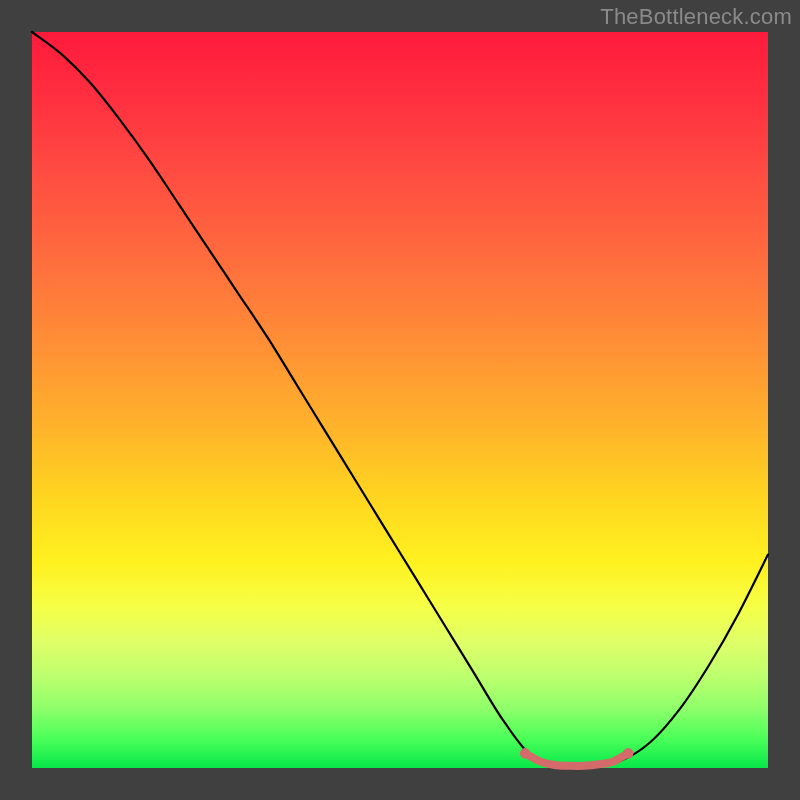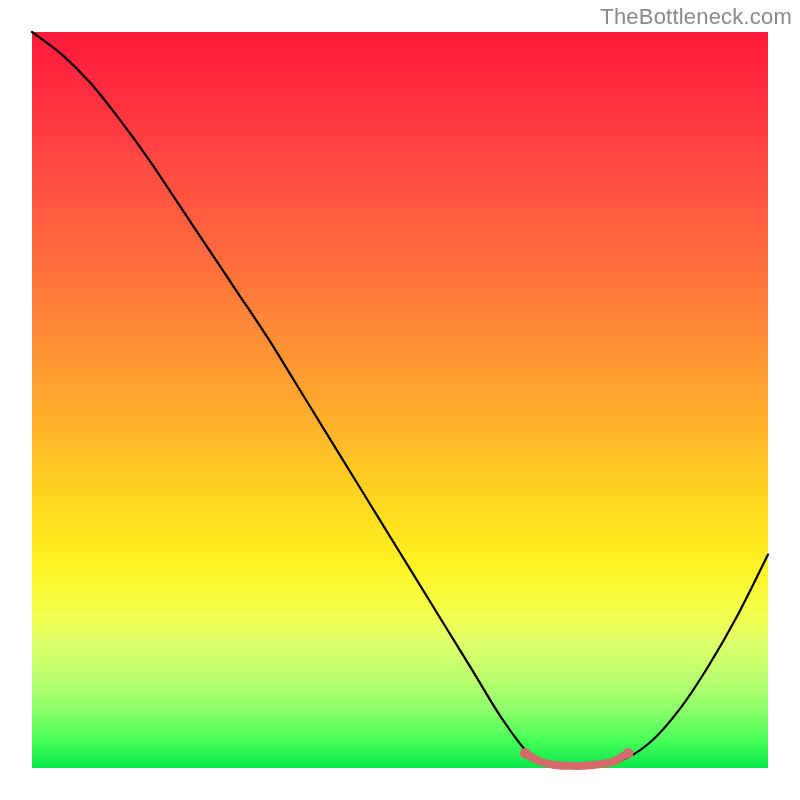--- a/index.html
+++ b/index.html
@@ -10,21 +10,21 @@
     background: #000;
     overflow: hidden;
     font-family: Arial, Helvetica, sans-serif;
   }
   .frame {
     position: absolute;
     left: 0;
     top: 0;
     width: 800px;
     height: 800px;
-    background: #ffffff;
+    background: #404040;
   }
   .plot-area {
     position: absolute;
     left: 32px;
     top: 32px;
     width: 736px;
     height: 736px;
     
     background: linear-gradient(to bottom,
       #ff1a3c 0%,

